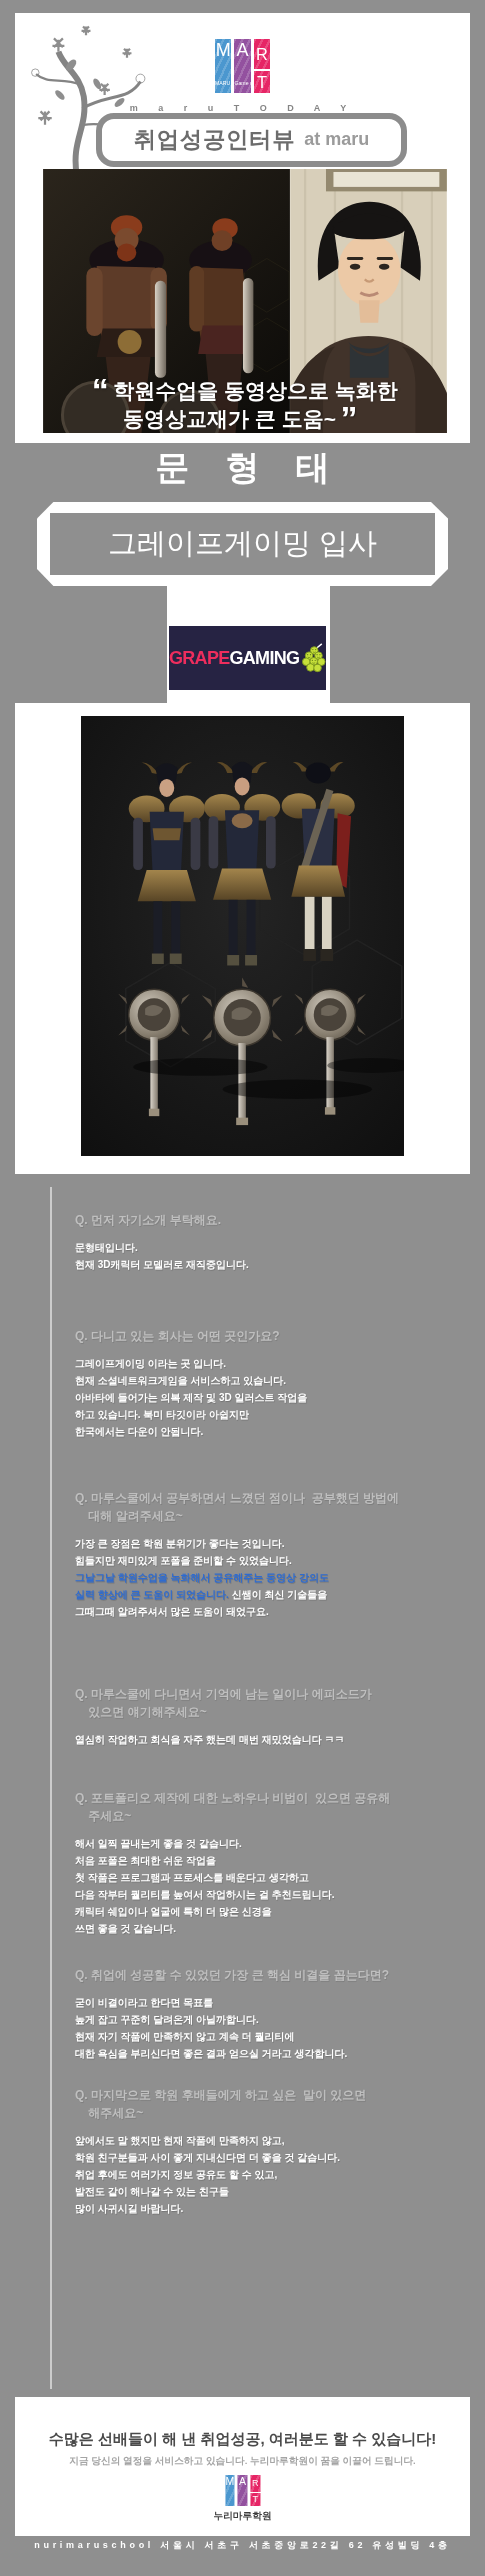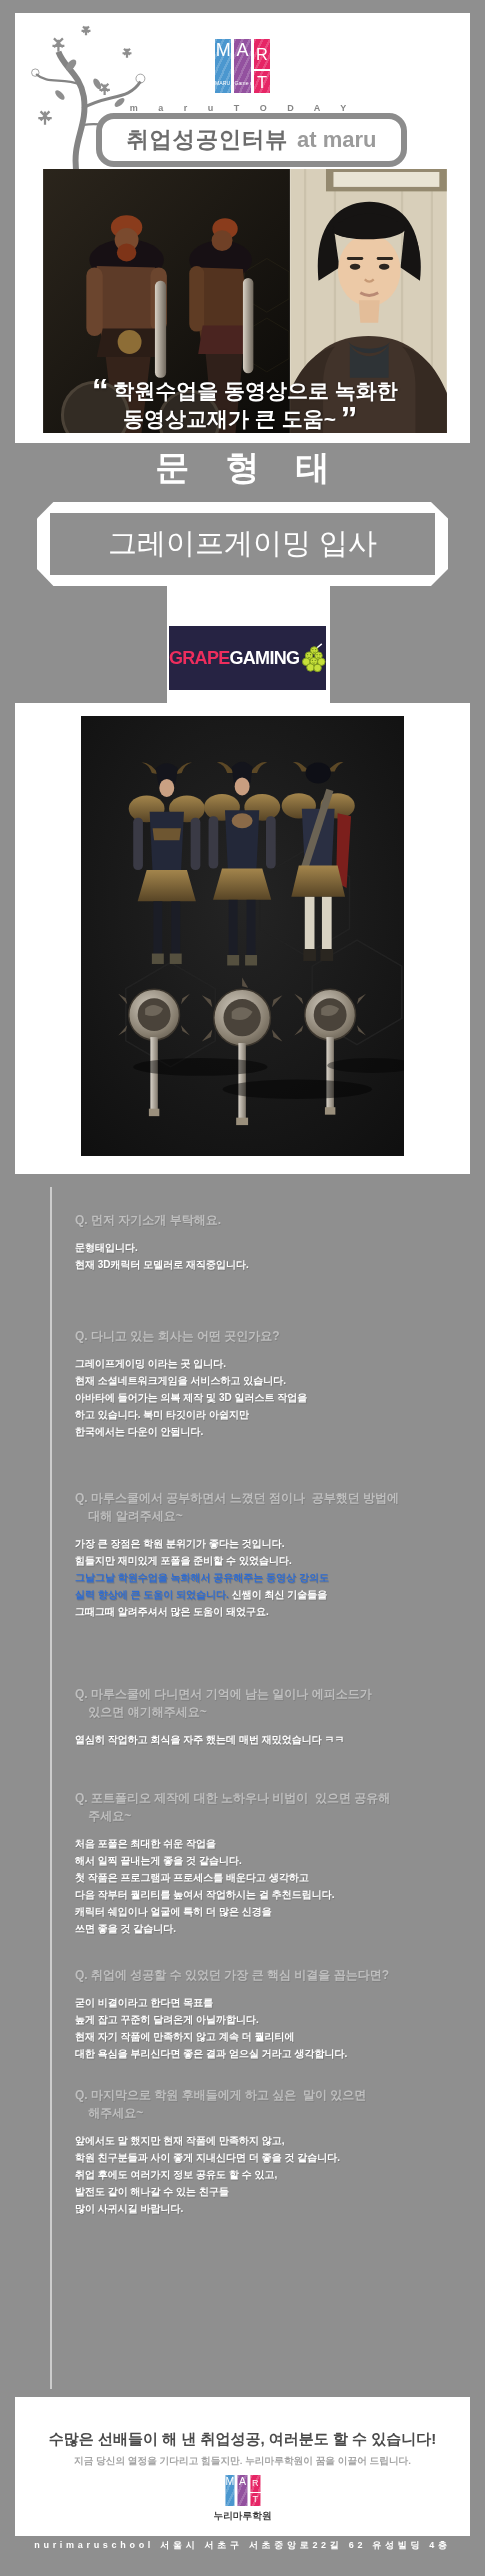--- a/index.html
+++ b/index.html
@@ -18,21 +18,21 @@
   .maru-bar.split{display:flex;flex-direction:column;gap:2.2px;background:none;width:16.4px;height:54px;}
   .maru-bar.split > div{width:16.4px;display:flex;align-items:center;justify-content:center;color:#fff;font-size:16.4px;
             background-image:repeating-linear-gradient(115deg,rgba(255,255,255,.18) 0 2.2px,transparent 2.2px 6.7px);}
   .maru-caption{position:absolute;bottom:-1.5px;left:0;width:100%;display:flex;color:#fff;font-size:5.2px;white-space:nowrap;}
   #tagline{position:absolute;left:0;top:90px;width:100%;text-align:center;color:#858585;
            font-weight:bold;font-size:9px;letter-spacing:9px;}
   #banner{position:absolute;left:81px;top:100px;width:299px;height:42px;border:6.7px solid #8c8c8c;
           border-radius:18px;background:#fff;display:flex;align-items:center;justify-content:center;gap:9px;
           white-space:nowrap;}
   #banner .kor{font-size:22.4px;font-weight:bold;color:#6c6c6c;letter-spacing:0.7px;}
-  #banner .lat{font-size:22px;font-weight:bold;color:#9b9b9b;}
+  #banner .lat{font-size:18px;font-weight:bold;color:#9b9b9b;}
   #photos{position:absolute;left:28px;top:156px;width:404px;height:264px;display:flex;}
   #quote{position:absolute;left:0px;top:363px;width:455px;text-align:center;color:#fff;font-weight:bold;
          font-size:21px;line-height:28px;text-shadow:0.7px 0.7px 1.5px rgba(0,0,0,.5);}
   .qmark{font-size:34px;vertical-align:-4.5px;padding:0 4.5px;}
 
   
   #member-name{position:absolute;left:0;top:445px;width:485px;text-align:center;color:#fff;
                font-size:34px;font-weight:bold;letter-spacing:13.4px;text-indent:13.4px;}
   #title-box{position:absolute;left:37px;top:502px;width:411px;height:84px;background:#fff;
              clip-path:polygon(16.4px 0,394px 0,411px 16.4px,411px 67px,394px 84px,16.4px 84px,0 67px,0 16.4px);}
@@ -423,22 +423,22 @@
           <div class="qa-question">Q. 마루스쿨에 다니면서 기억에 남는 일이나 에피소드가
     있으면 얘기해주세요~</div>
           <div class="qa-answer">
             <div class="qa-line"><span>열심히 작업하고 회식을 자주 했는데 매번 재밌었습니다 ㅋㅋ</span></div>
           </div>
         </div>
         <div class="qa-block" style="top: 615px;">
           <div class="qa-question">Q. 포트폴리오 제작에 대한 노하우나 비법이  있으면 공유해
     주세요~</div>
           <div class="qa-answer">
+            <div class="qa-line"><span>해서 일찍 끝내는게 좋을 것 같습니다.</span></div>
             <div class="qa-line"><span>처음 포폴은 최대한 쉬운 작업을</span></div>
-            <div class="qa-line"><span>해서 일찍 끝내는게 좋을 것 같습니다.</span></div>
             <div class="qa-line"><span>첫 작품은 프로그램과 프로세스를 배운다고 생각하고</span></div>
             <div class="qa-line"><span>다음 작부터 퀄리티를 높여서 작업하시는 걸 추천드립니다.</span></div>
             <div class="qa-line"><span>캐릭터 쉐입이나 얼굴에 특히 더 많은 신경을</span></div>
             <div class="qa-line"><span>쓰면 좋을 것 같습니다.</span></div>
           </div>
         </div>
         <div class="qa-block" style="top: 792px;">
           <div class="qa-question">Q. 취업에 성공할 수 있었던 가장 큰 핵심 비결을 꼽는다면?</div>
           <div class="qa-answer">
             <div class="qa-line"><span>굳이 비결이라고 한다면 목표를</span></div>
@@ -456,21 +456,21 @@
             <div class="qa-line"><span>취업 후에도 여러가지 정보 공유도 할 수 있고,</span></div>
             <div class="qa-line"><span>발전도 같이 해나갈 수 있는 친구들</span></div>
             <div class="qa-line"><span>많이 사귀시길 바랍니다.</span></div>
           </div>
         </div>
       </div>
   </div>
 
   <div class="panel" id="footer-panel">
     <div class="footer-title">수많은 선배들이 해 낸 취업성공, 여러분도 할 수 있습니다!</div>
-    <div class="footer-subtitle">지금 당신의 열정을 기다리고 힘들지만. 누리마루학원이 꿈을 이끌어 드립니다.</div>
+    <div class="footer-subtitle">지금 당신의 열정을 서비스하고 있습니다. 누리마루학원이 꿈을 이끌어 드립니다.</div>
     <div class="maru-logo" id="footer-logo">
       <div class="maru-bar" style="background-color:var(--bar-blue,#4b97cf)">
         <span>M</span>
       </div>
       <div class="maru-bar" style="background-color:var(--bar-purple,#93519f)">
         <span>A</span>
       </div>
       <div class="maru-bar split">
         <div style="height:17px;background-color:var(--bar-pink,#e62565)">R</div>
         <div style="height:12.7px;background-color:var(--bar-pink,#e62565)">T</div>

